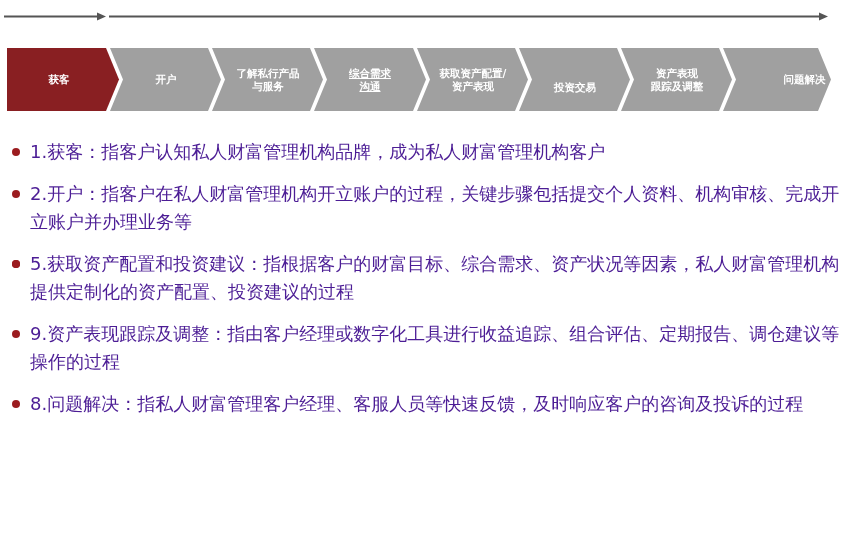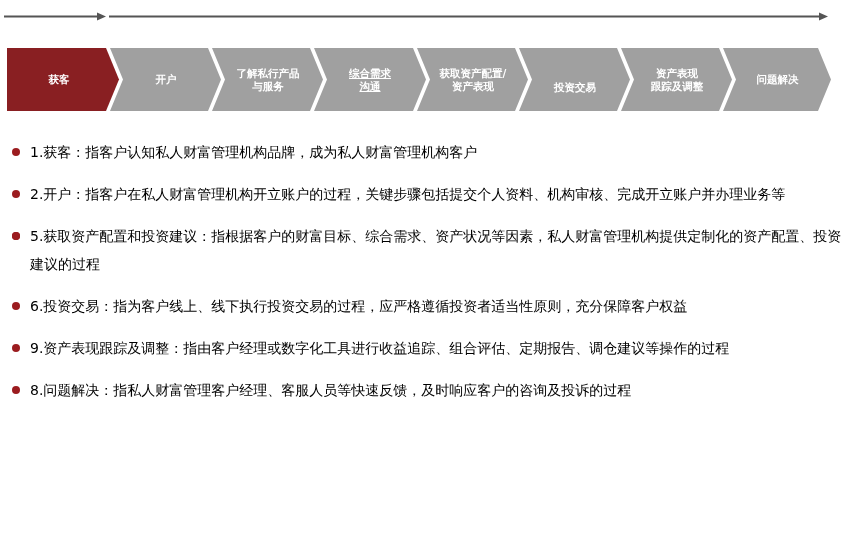--- a/index.html
+++ b/index.html
@@ -28,22 +28,22 @@
       position: absolute;
       left: 0;
       top: 138px;
       width: 865px;
       list-style: none;
     }
     .desc-item {
       position: relative;
       padding-left: 30px;
       padding-right: 20px;
-      color: #000000;
-      font-size: 14px;
+      color: #4c1d95;
+      font-size: 18px;
       line-height: 28px;
       margin-bottom: 14px;
     }
     .desc-item .bullet {
       position: absolute;
       left: 12px;
       top: 10px;
       width: 8px;
       height: 8px;
       border-radius: 50%;
@@ -79,43 +79,39 @@
 <div class="step-label" style="left:116px;width:100px;">开户</div>
 <div class="step-label" style="left:218px;width:100px;">了解私行产品
 与服务</div>
 <div class="step-label" style="left:320px;width:100px;text-decoration:underline;">综合需求
 沟通</div>
 <div class="step-label" style="left:423px;width:100px;">获取资产配置/
 资产表现</div>
 <div class="step-label" style="left:525px;width:100px;margin-top:8px;">投资交易</div>
 <div class="step-label" style="left:627px;width:100px;">资产表现
 跟踪及调整</div>
-<div class="step-label" style="left:729px;width:97px;">问题解决</div>
+<div class="step-label" style="left:756px;width:97px;">问题解决</div>
 
 <ul class="desc-list">
   <li class="desc-item">
     <span class="bullet"></span>
     <span>1.获客：指客户认知私人财富管理机构品牌，成为私人财富管理机构客户</span>
   </li>
   <li class="desc-item">
     <span class="bullet"></span>
     <span>2.开户：指客户在私人财富管理机构开立账户的过程，关键步骤包括提交个人资料、机构审核、完成开立账户并办理业务等</span>
   </li>
   <li class="desc-item">
     <span class="bullet"></span>
   </li>
   <li class="desc-item">
     <span class="bullet"></span>
     <span>5.获取资产配置和投资建议：指根据客户的财富目标、综合需求、资产状况等因素，私人财富管理机构提供定制化的资产配置、投资建议的过程</span>
   </li>
   <li class="desc-item">
     <span class="bullet"></span>
-    <span>6.投资交易：指为客户线上、线下执行投资交易的过程，应严格遵循投资者适当性原则，充分保障客户权益</span>
-  </li>
-  <li class="desc-item">
-    <span class="bullet"></span>
     <span>9.资产表现跟踪及调整：指由客户经理或数字化工具进行收益追踪、组合评估、定期报告、调仓建议等操作的过程</span>
   </li>
   <li class="desc-item">
     <span class="bullet"></span>
     <span>8.问题解决：指私人财富管理客户经理、客服人员等快速反馈，及时响应客户的咨询及投诉的过程</span>
   </li>
 </ul>
 
 </body></html>

